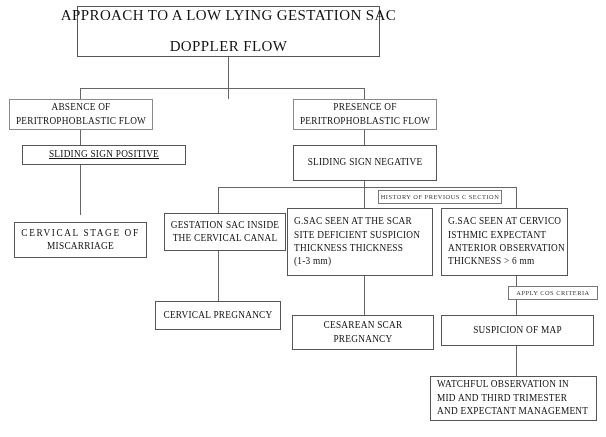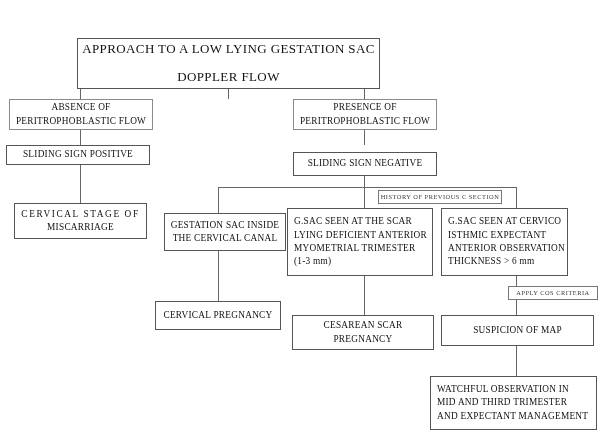--- a/index.html
+++ b/index.html
@@ -34,21 +34,21 @@
     padding: 2px 3px;
     z-index: 3;
   }
   .box.left-align {
     align-items: flex-start;
     text-align: center;
     padding-left: 6px;
   }
   .box .ln { display: block; white-space: nowrap; }
 
-  .title-box { font-size: 13px; letter-spacing: 0.4px; margin-top: 32px; }
+  .title-box { font-size: 15px; letter-spacing: 0.4px; }
   .title-box .ln + .ln { margin-top: 9px; }
 
   .tiny { font-size: 6.4px; letter-spacing: 0.5px; color: #3a3a3a; }
   .tiny-box { border: 1.2px solid #777777; }
 
   .spaced { letter-spacing: 1.6px; }
 
   
   .vline {
     position: absolute;
@@ -78,61 +78,61 @@
   <div class="vline" style="left:80px; top:88px; height:11px;"></div>
   <div class="vline" style="left:364px; top:88px; height:11px;"></div>
 
   <div class="box" style="left:9px; top:99px; width:144px; height:31px; border-color:#8a8a8a;">
     <span class="ln">ABSENCE OF</span>
     <span class="ln">PERITROPHOBLASTIC FLOW</span>
   </div>
 
   <div class="vline" style="left:80px; top:130px; height:15px;"></div>
 
-  <div class="box" style="left:6px; top:145px; width:144px; height:20px;">
+  <div class="box" style="left:22px; top:145px; width:164px; height:20px;text-decoration:underline;">
     <span class="ln">SLIDING SIGN POSITIVE</span>
   </div>
 
   <div class="vline" style="left:80px; top:165px; height:50px;"></div>
 
-  <div class="box" style="left:14px; top:203px; width:133px; height:36px;">
+  <div class="box" style="left:14px; top:222px; width:133px; height:36px;">
     <span class="ln spaced">CERVICAL STAGE OF</span>
     <span class="ln">MISCARRIAGE</span>
   </div>
 
   <div class="box" style="left:293px; top:99px; width:144px; height:31px; border-color:#8a8a8a;text-align:center;">
     <span class="ln">PRESENCE OF</span>
     <span class="ln">PERITROPHOBLASTIC FLOW</span>
   </div>
 
   <div class="vline" style="left:364px; top:130px; height:15px;"></div>
 
-  <div class="box" style="left:293px; top:152px; width:144px; height:24px;">
+  <div class="box" style="left:293px; top:145px; width:144px; height:36px;">
     <span class="ln">SLIDING SIGN NEGATIVE</span>
   </div>
 
   <div class="vline" style="left:364px; top:165px; height:22px;"></div>
   <div class="hline" style="left:218px; top:187px; width:298px;"></div>
   <div class="vline" style="left:218px; top:187px; height:26px;"></div>
   <div class="vline" style="left:364px; top:187px; height:26px;"></div>
   <div class="vline" style="left:516px; top:187px; height:26px;"></div>
 
   <div class="box tiny-box" style="left:378px; top:190px; width:124px; height:14px;">
     <span class="ln tiny">HISTORY OF PREVIOUS  C SECTION</span>
   </div>
 
   <div class="box" style="left:164px; top:213px; width:122px; height:38px;">
     <span class="ln">GESTATION SAC INSIDE</span>
     <span class="ln">THE CERVICAL CANAL</span>
   </div>
 
   <div class="box left-align" style="left:287px; top:208px; width:146px; height:68px;">
     <span class="ln">G.SAC SEEN AT THE SCAR</span>
-    <span class="ln">LYING DEFICIENT ANTERIOR</span>
-    <span class="ln">MYOMETRIAL TRIMESTER</span>
+    <span class="ln">SITE DEFICIENT SUSPICION</span>
+    <span class="ln">THICKNESS THICKNESS</span>
     <span class="ln">(1-3 mm)</span>
   </div>
 
   <div class="box left-align" style="left:441px; top:208px; width:127px; height:68px;">
     <span class="ln">G.SAC SEEN AT CERVICO</span>
     <span class="ln">ISTHMIC EXPECTANT</span>
     <span class="ln">ANTERIOR OBSERVATION</span>
     <span class="ln">THICKNESS &gt; 6 mm</span>
   </div>
 
@@ -152,19 +152,19 @@
     <span class="ln">CESAREAN SCAR</span>
     <span class="ln">PREGNANCY</span>
   </div>
 
   <div class="box" style="left:441px; top:315px; width:153px; height:31px;">
     <span class="ln">SUSPICION OF MAP</span>
   </div>
 
   <div class="vline" style="left:516px; top:346px; height:30px;"></div>
 
-  <div class="box left-align" style="left:430px; top:376px; width:167px; height:54px;font-family:Liberation Serif, serif;">
+  <div class="box left-align" style="left:430px; top:376px; width:167px; height:45px;font-family:Liberation Serif, serif;">
     <span class="ln">WATCHFUL OBSERVATION IN</span>
     <span class="ln">MID AND THIRD TRIMESTER</span>
     <span class="ln">AND EXPECTANT MANAGEMENT</span>
   </div>
 
 </div>
 
 </body></html>

